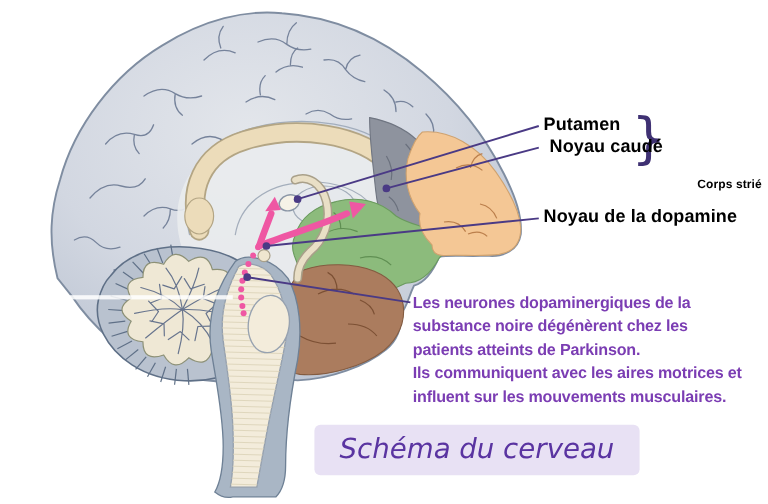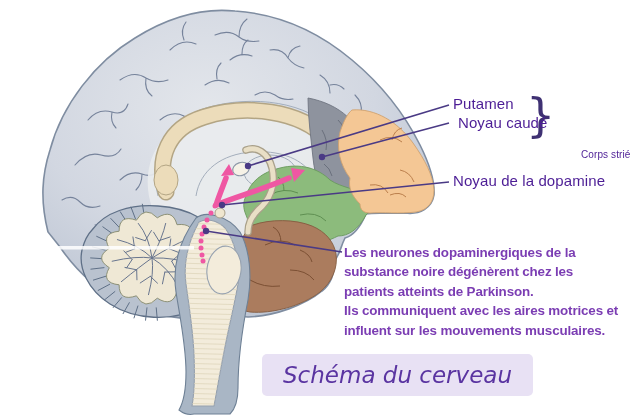--- a/index.html
+++ b/index.html
@@ -2,22 +2,22 @@
 <html><head>
 <meta charset="utf-8">
 <style>
   html,body{margin:0;padding:0;}
   body{
     width:640px;height:420px;position:relative;overflow:hidden;
     background:#ffffff;font-family:"Liberation Sans",sans-serif;
   }
   #scene{position:absolute;left:0;top:0;width:640px;height:420px;}
   .lbl{
-    position:absolute;font-weight:400;font-size:15px;line-height:1.1;
-    color:#4c1d95;white-space:nowrap;letter-spacing:.1px;
+    position:absolute;font-weight:700;font-size:15px;line-height:1.1;
+    color:#000000;white-space:nowrap;letter-spacing:.1px;
   }
   #lbl-putamen{left:453px;top:96px;}
   #lbl-noyau{left:458px;top:115px;}
   #lbl-corps{left:581px;top:103px;font-size:10px;margin-top:46px;}
   #lbl-voie{left:453px;top:173px;}
   #annotation{
     position:absolute;left:344px;top:243px;width:300px;
     font-weight:700;font-size:13.4px;line-height:19.4px;letter-spacing:-.15px;
     color:#7b3db3;white-space:pre-line;
   }

